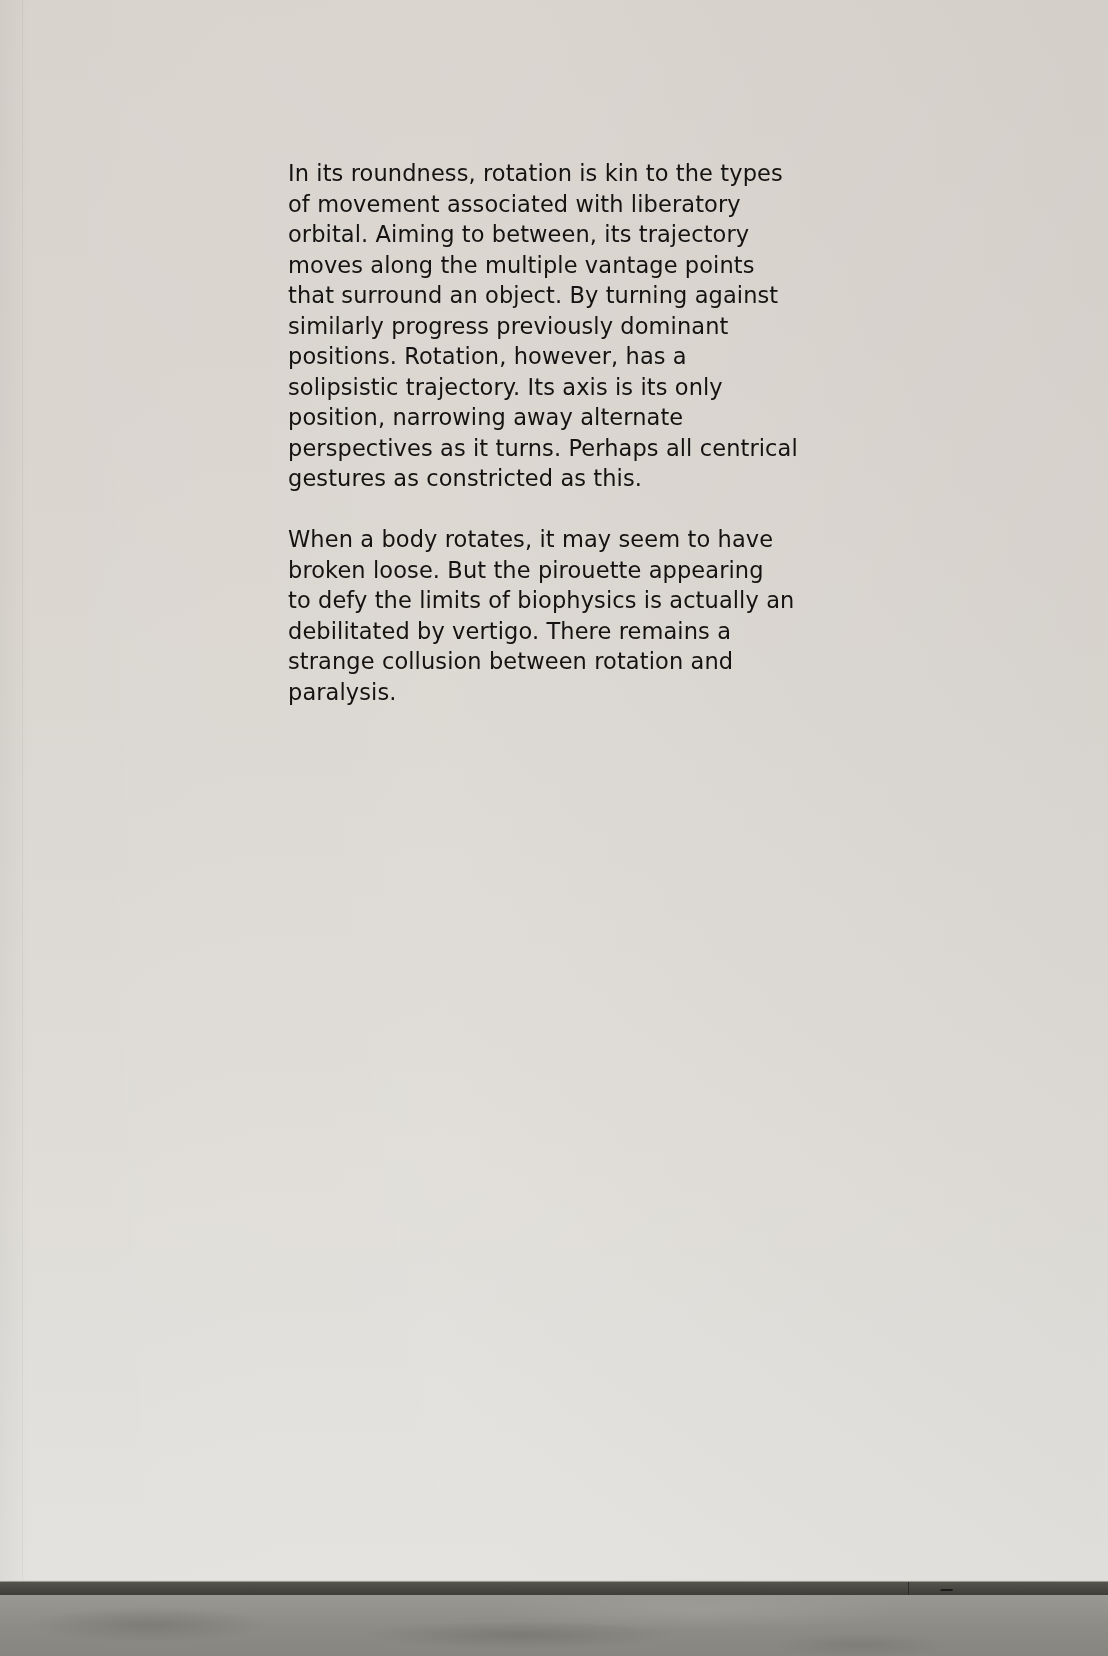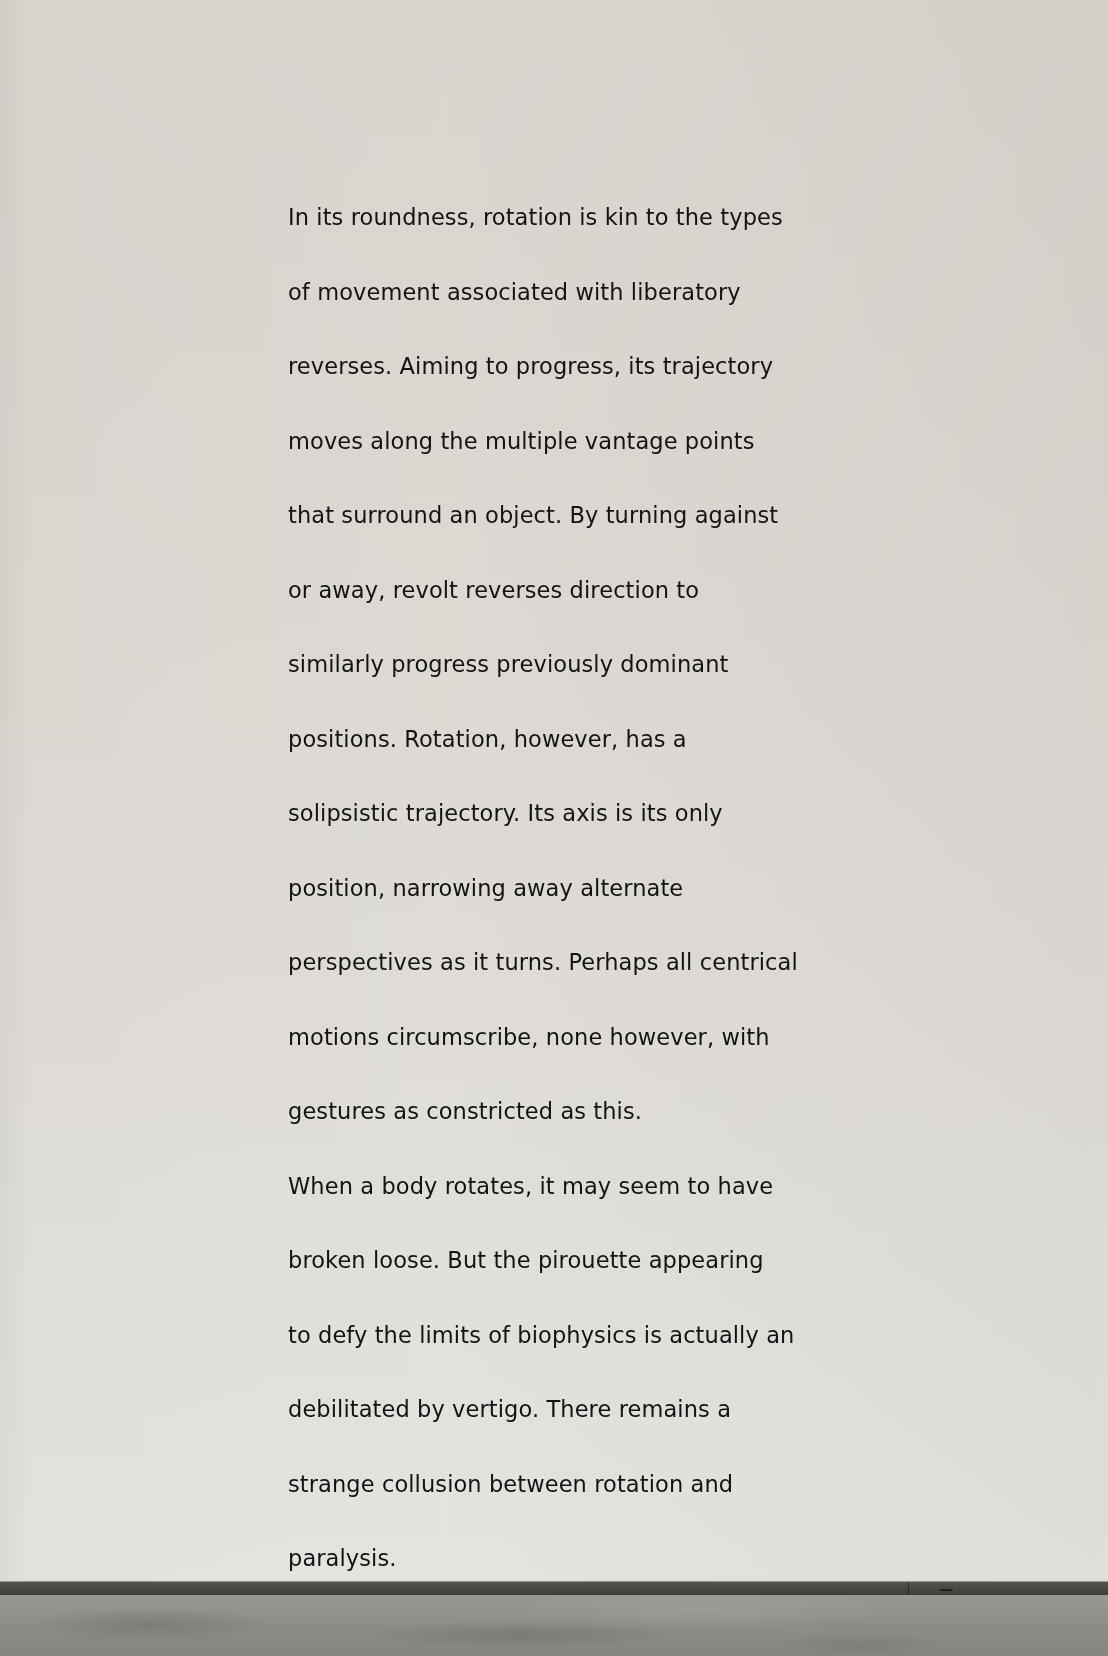--- a/index.html
+++ b/index.html
@@ -18,21 +18,21 @@
     position: absolute; left: 22px; top: 0; width: 1px; height: 1580px;
     background: rgba(0,0,0,0.04);
   }
   .text-block {
     position: absolute; left: 288px; top: 158px; width: 520px;
     font-family: "DejaVu Sans", sans-serif;
     font-size: 22.5px; line-height: 30.5px; color: #141312;
     letter-spacing: 0.1px;
   }
   .para { margin: 0 0 30.5px 0; }
-  .line { display: block; white-space: nowrap; margin-top: 44px; }
+  .line { display: block; white-space: nowrap; }
   .baseboard {
     position: absolute; left: 0; top: 1580px; width: 1108px; height: 15px;
     background: linear-gradient(180deg, #dcdad5 0px, #dcdad5 1px, #56534e 2px, #4b4944 8px, #3f3d39 15px);
   }
   .baseboard-seam {
     position: absolute; left: 908px; top: 1582px; width: 1px; height: 13px; background: #2e2c29;
   }
   .scuff {
     position: absolute; left: 942px; top: 1584px; width: 12px; height: 5px;
     border-bottom: 2px solid #1f1d1b; transform: skewX(-30deg);
@@ -50,30 +50,28 @@
 </head>
 <body>
 
 <div class="wall"></div>
 <div class="seam"></div>
 
 <div class="text-block">
   <p class="para">
     <span class="line">In its roundness, rotation is kin to the types</span>
     <span class="line">of movement associated with liberatory</span>
-    <span class="line">reverses. Aiming to progress, its trajectory</span>
+    <span class="line">orbital. Aiming to between, its trajectory</span>
     <span class="line">moves along the multiple vantage points</span>
     <span class="line">that surround an object. By turning against</span>
-    <span class="line">or away, revolt reverses direction to</span>
     <span class="line">similarly progress previously dominant</span>
     <span class="line">positions. Rotation, however, has a</span>
     <span class="line">solipsistic trajectory. Its axis is its only</span>
     <span class="line">position, narrowing away alternate</span>
     <span class="line">perspectives as it turns. Perhaps all centrical</span>
-    <span class="line">motions circumscribe, none however, with</span>
     <span class="line">gestures as constricted as this.</span>
   </p>
   <p class="para">
     <span class="line">When a body rotates, it may seem to have</span>
     <span class="line">broken loose. But the pirouette appearing</span>
     <span class="line">to defy the limits of biophysics is actually an</span>
     <span class="line">debilitated by vertigo. There remains a</span>
     <span class="line">strange collusion between rotation and</span>
     <span class="line">paralysis.</span>
   </p>

